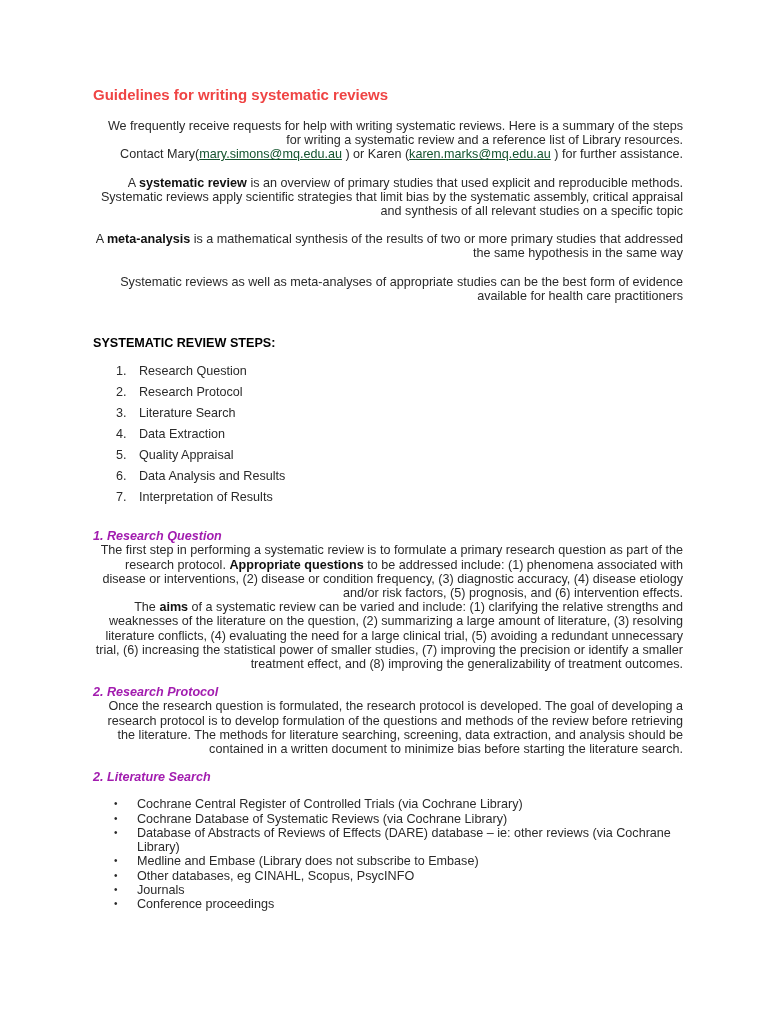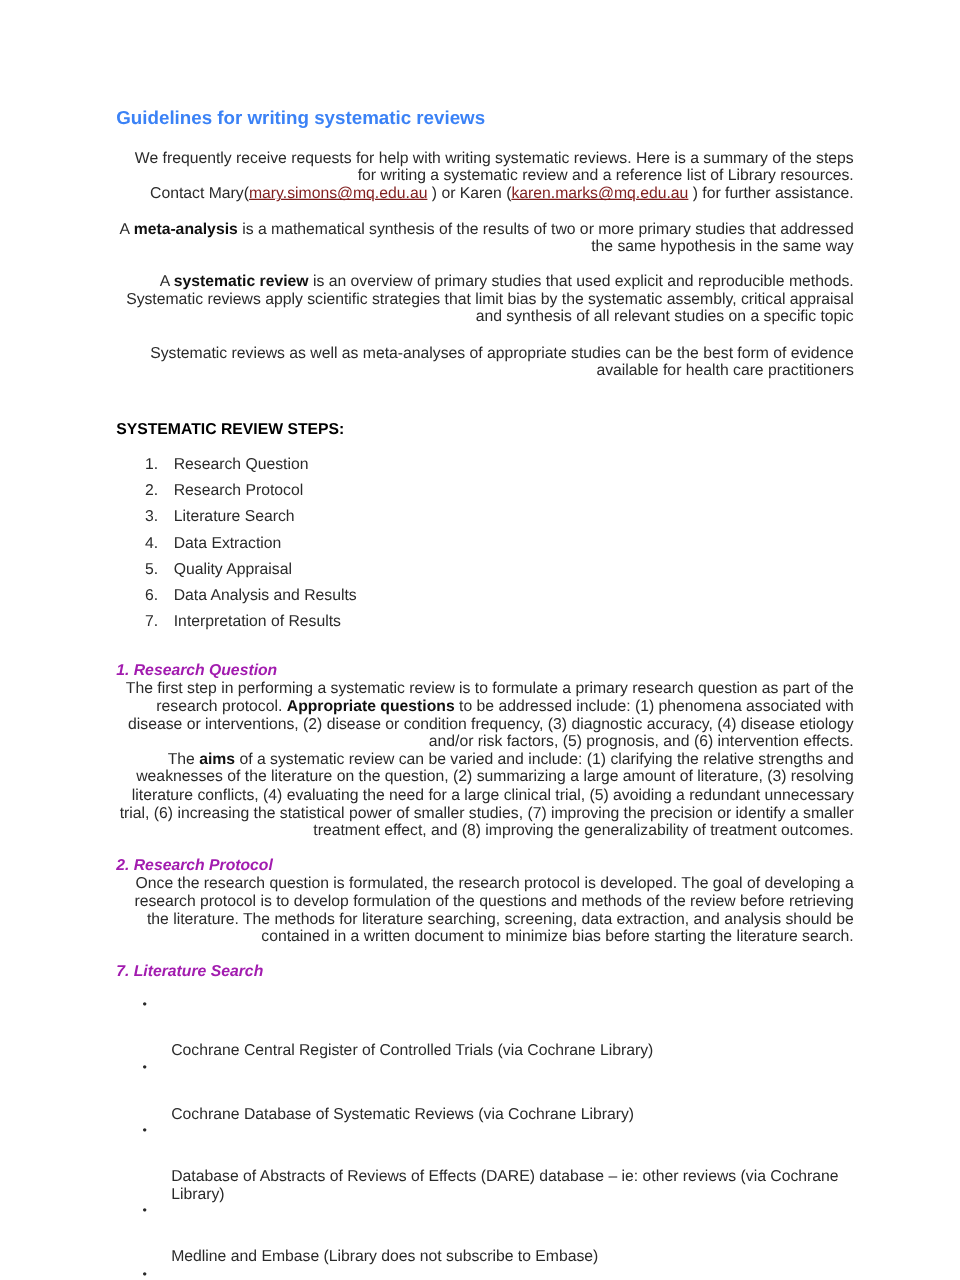--- a/index.html
+++ b/index.html
@@ -1,48 +1,48 @@
 <!DOCTYPE html>
 <html><head>
 <meta charset="utf-8">
 <style>
   html, body { margin: 0; padding: 0; background: #ffffff; }
   body { width: 768px; height: 1024px; overflow: hidden; position: relative;
          font-family: "Liberation Sans", sans-serif; color: #2a2a2a; }
   .page { position: absolute; left: 93px; top: 86px; width: 590px; font-size: 12.6px; line-height: 14.2px; }
-  .title { color: #3b82f6; font-weight: bold; font-size: 15px; line-height: 18px; margin: 0 0 15px 0; }
+  .title { color: #ef4444; font-weight: bold; font-size: 15px; line-height: 18px; margin: 0 0 15px 0; }
   p { margin: 0; text-align: right; }
   .para { margin-bottom: 14px; }
-  a.mail { color: #7f1d1d; text-decoration: underline; margin-top: 25px; }
+  a.mail { color: #14532d; text-decoration: underline; margin-top: 25px; }
   b { color: #111; }
   .steps-head { font-weight: bold; margin: 33px 0 14px 0; color: #000000; }
   ol.steps { list-style: none; margin: 0 0 18px 0; padding: 0; }
   ol.steps li { display: flex; height: 21px; align-items: flex-start; }
   ol.steps .num { width: 23px; margin-left: 23px; }
   .sec-head { font-weight: bold; font-style: italic; color: #a21caf; }
   .sec { margin-bottom: 14px; }
   ul.sources { list-style: none; margin: 13px 0 0 0; padding: 0; }
   ul.sources li { display: flex; }
   ul.sources .bullet { width: 23px; margin-left: 21px; font-size: 10px; }
-  ul.sources .txt { flex: 1; margin-top: 36px; }
+  ul.sources .txt { flex: 1; }
 </style>
 </head>
 <body>
 
 <div class="page">
   <h1 class="title">Guidelines for writing systematic reviews</h1>
 
   <div class="para">
     <p>We frequently receive requests for help with writing systematic reviews. Here is a summary of the steps for writing a systematic review and a reference list of Library resources.</p>
     <p><span>Contact Mary(</span><a class="mail" href="#">mary.simons@mq.edu.au</a><span> ) or Karen (</span><a class="mail" href="#">karen.marks@mq.edu.au</a><span> ) for further assistance.</span></p>
   </div>
 
+  <p class="para"><span>A </span><b>systematic review</b><span> is an overview of primary studies that used explicit and reproducible methods. Systematic reviews apply scientific strategies that limit bias by the systematic assembly, critical appraisal and synthesis of all relevant studies on a specific topic</span></p>
+
   <p class="para"><span>A </span><b>meta-analysis</b><span> is a mathematical synthesis of the results of two or more primary studies that addressed the same hypothesis in the same way</span></p>
-
-  <p class="para"><span>A </span><b>systematic review</b><span> is an overview of primary studies that used explicit and reproducible methods. Systematic reviews apply scientific strategies that limit bias by the systematic assembly, critical appraisal and synthesis of all relevant studies on a specific topic</span></p>
 
   <p>Systematic reviews as well as meta-analyses of appropriate studies can be the best form of evidence available for health care practitioners</p>
 
   <div class="steps-head">SYSTEMATIC REVIEW STEPS:</div>
 
   <ol class="steps">
     <li>
         <span class="num">1.</span>
         <span>Research Question</span>
       </li>
@@ -77,21 +77,21 @@
     <p><span>The first step in performing a systematic review is to formulate a primary research question as part of the research protocol. </span><b>Appropriate questions</b><span> to be addressed include: (1) phenomena associated with disease or interventions, (2) disease or condition frequency, (3) diagnostic accuracy, (4) disease etiology and/or risk factors, (5) prognosis, and (6) intervention effects.</span></p>
     <p><span>The </span><b>aims</b><span> of a systematic review can be varied and include: (1) clarifying the relative strengths and weaknesses of the literature on the question, (2) summarizing a large amount of literature, (3) resolving literature conflicts, (4) evaluating the need for a large clinical trial, (5) avoiding a redundant unnecessary trial, (6) increasing the statistical power of smaller studies, (7) improving the precision or identify a smaller treatment effect, and (8) improving the generalizability of treatment outcomes.</span></p>
   </div>
 
   <div class="sec">
     <div class="sec-head">2. Research Protocol</div>
     <p>Once the research question is formulated, the research protocol is developed. The goal of developing a research protocol is to develop formulation of the questions and methods of the review before retrieving the literature.  The methods for literature searching, screening, data extraction, and analysis should be contained in a written document to minimize bias before starting the literature search.</p>
   </div>
 
   <div>
-    <div class="sec-head">7. Literature Search</div>
+    <div class="sec-head">2. Literature Search</div>
     <ul class="sources">
       <li>
           <span class="bullet">•</span>
           <span class="txt">Cochrane Central Register of Controlled Trials (via Cochrane Library)</span>
         </li>
       <li>
           <span class="bullet">•</span>
           <span class="txt">Cochrane Database of Systematic Reviews (via Cochrane Library)</span>
         </li>
       <li>

